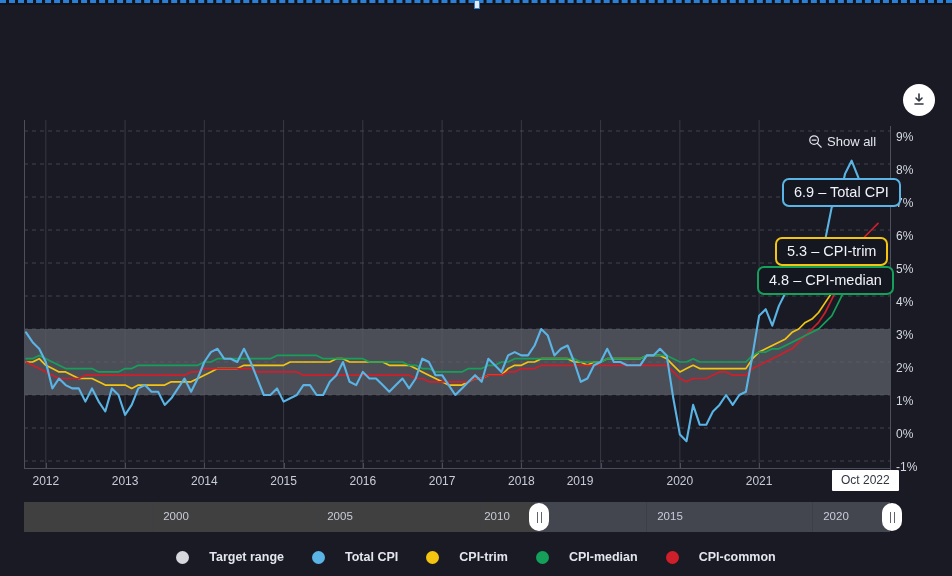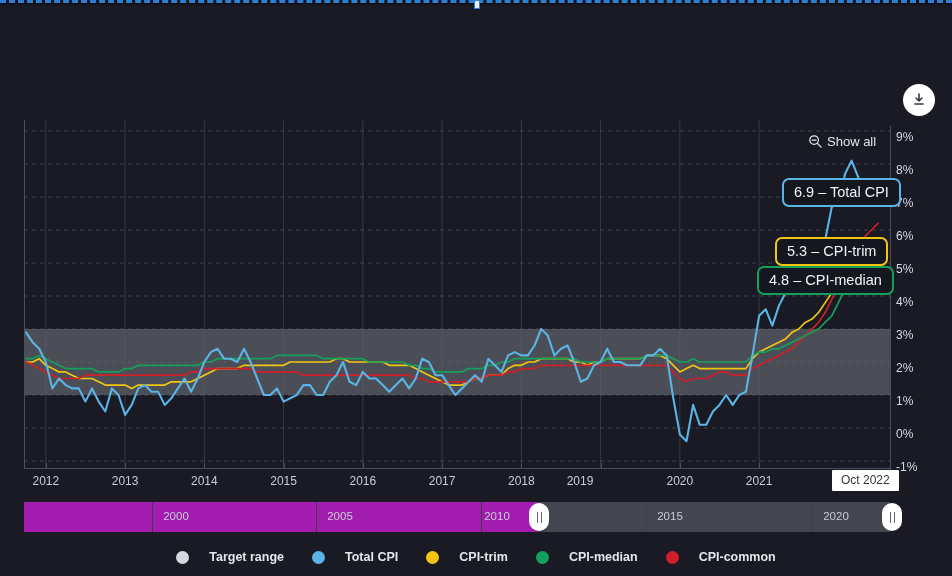--- a/index.html
+++ b/index.html
@@ -122,21 +122,21 @@
   }
   .flag.blue   { border: 2px solid #5ab4e5; left: 782px; top: 178px; }
   .flag.red    { border: 2px solid #cf1f2a; left: 749px; top: 208px; }
   .flag.yellow { border: 2px solid #f3c511; left: 775px; top: 237px; }
   .flag.green  { border: 2px solid #14a05a; left: 757px; top: 266px; }
 
   
   #navigator {
     position: absolute; left: 24px; top: 502px;
     width: 866px; height: 30px;
-    background: #a21caf;
+    background: #404040;
   }
   #nav-selected {
     position: absolute; left: 513px; top: 0;
     width: 353px; height: 30px;
     background: #44464f;
   }
   .nav-label {
     position: absolute; top: 8px;
     font-size: 11.5px; color: #c9ccd8;
     transform: translateX(-50%);

